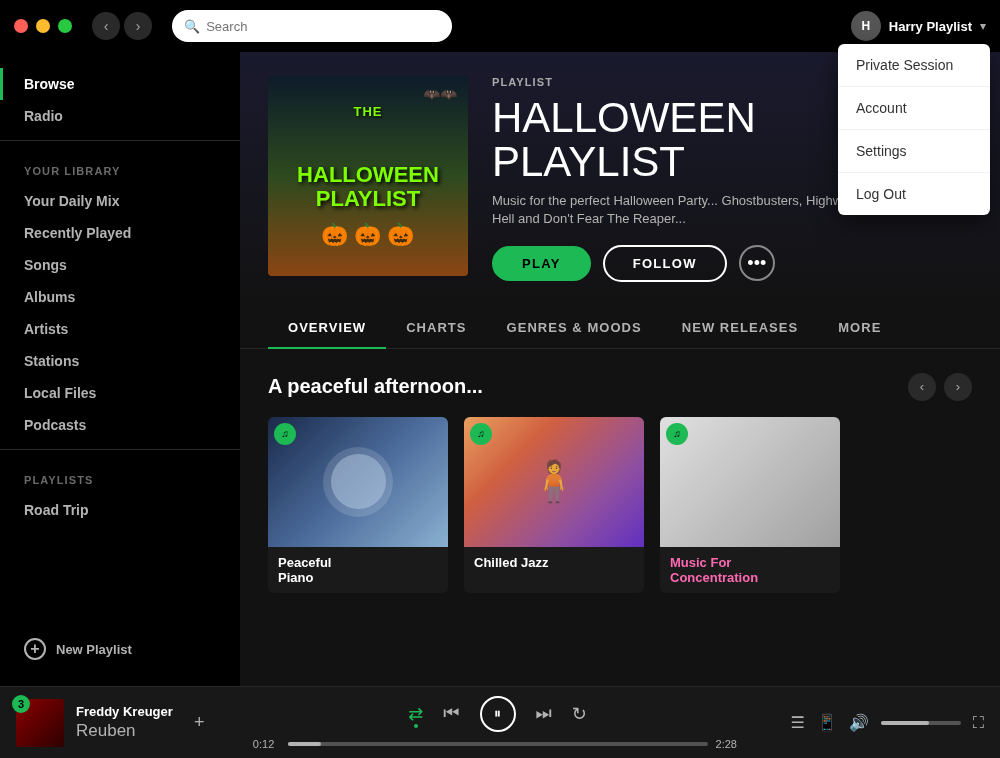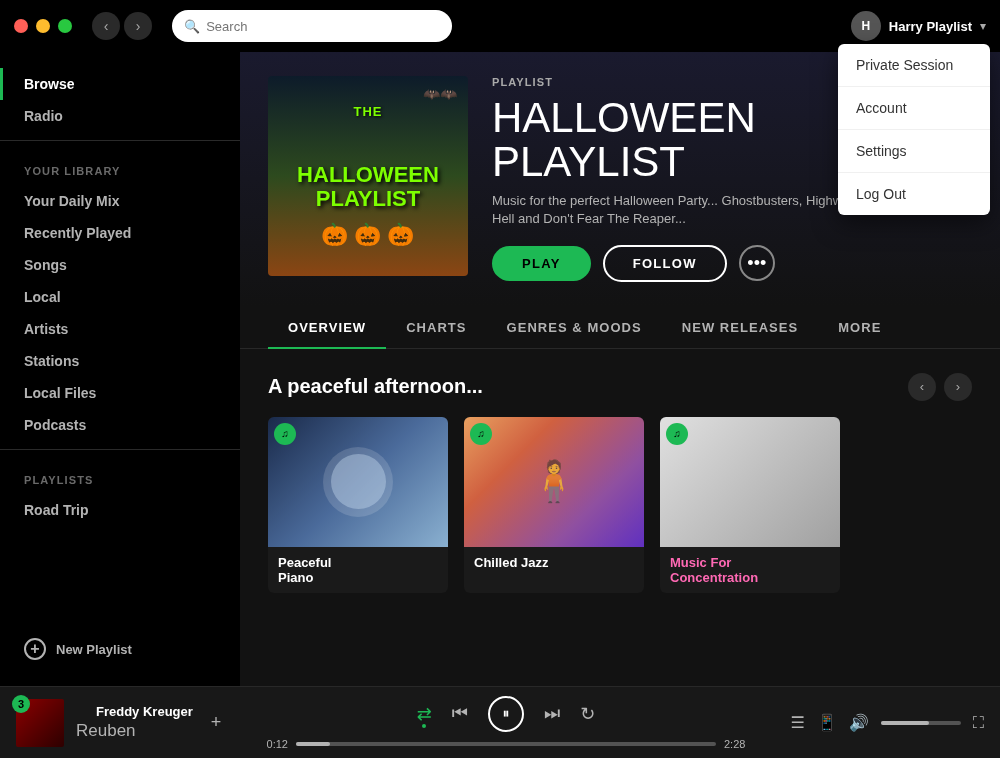--- a/index.html
+++ b/index.html
@@ -437,21 +437,20 @@
     .player-track-info {
       display: flex;
       flex-direction: column;
       gap: 2px;
       min-width: 100px;
     }
     .player-track-name {
       font-size: 13px;
       font-weight: 600;
       color: #fff;
-      margin-left: 20px;
     }
     .player-track-artist {
       font-size: 17px;
       color: #b3b3b3;
     }
     .add-btn {
       font-size: 18px;
       color: #b3b3b3;
       cursor: pointer;
       margin-left: 6px;
@@ -506,21 +505,21 @@
       display: flex;
       align-items: center;
       gap: 8px;
       width: 100%;
       max-width: 500px;
     }
     .time-label {
       font-size: 11px;
       color: #b3b3b3;
       min-width: 32px;
-      text-align: right;
+      text-align: center;
     }
     .time-label.right { text-align: left; }
     .progress-bar {
       flex: 1;
       height: 4px;
       background: #535353;
       border-radius: 2px;
       position: relative;
       cursor: pointer;
     }
@@ -618,21 +617,21 @@
     <div class="sidebar-nav-item active">Browse</div>
     <div class="sidebar-nav-item">Radio</div>
 
     <div class="sidebar-divider"></div>
 
     <div class="sidebar-section-label">YOUR LIBRARY</div>
 
     <div class="sidebar-nav-item">Your Daily Mix</div>
     <div class="sidebar-nav-item">Recently Played</div>
     <div class="sidebar-nav-item">Songs</div>
-    <div class="sidebar-nav-item">Local</div>
+    <div class="sidebar-nav-item">Albums</div>
     <div class="sidebar-nav-item">Artists</div>
     <div class="sidebar-nav-item">Stations</div>
     <div class="sidebar-nav-item">Local Files</div>
     <div class="sidebar-nav-item">Podcasts</div>
 
     <div class="sidebar-divider"></div>
 
     <div class="sidebar-section-label">PLAYLISTS</div>
     <div class="sidebar-nav-item">Road Trip</div>
 

